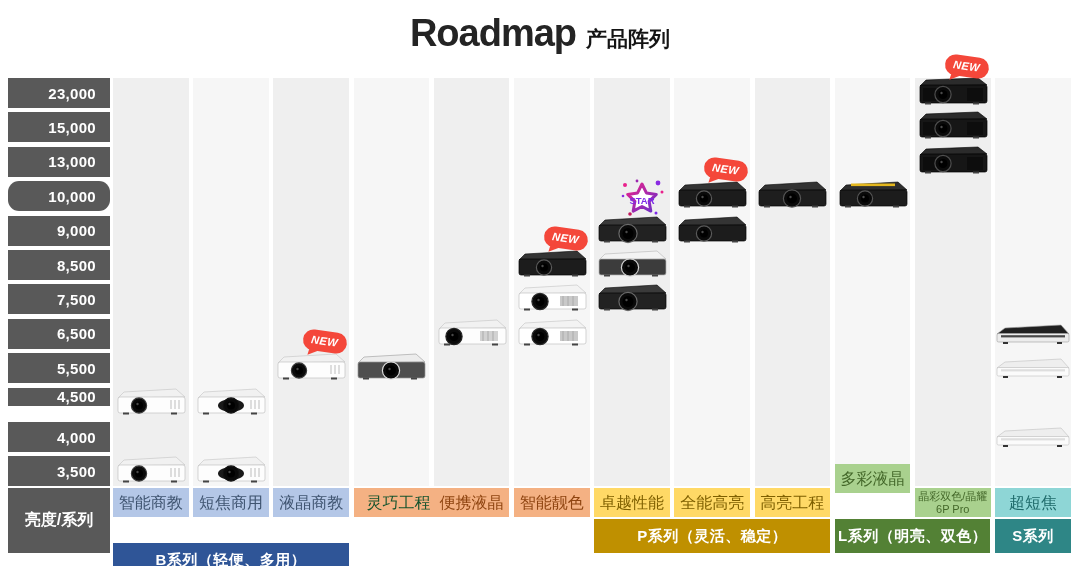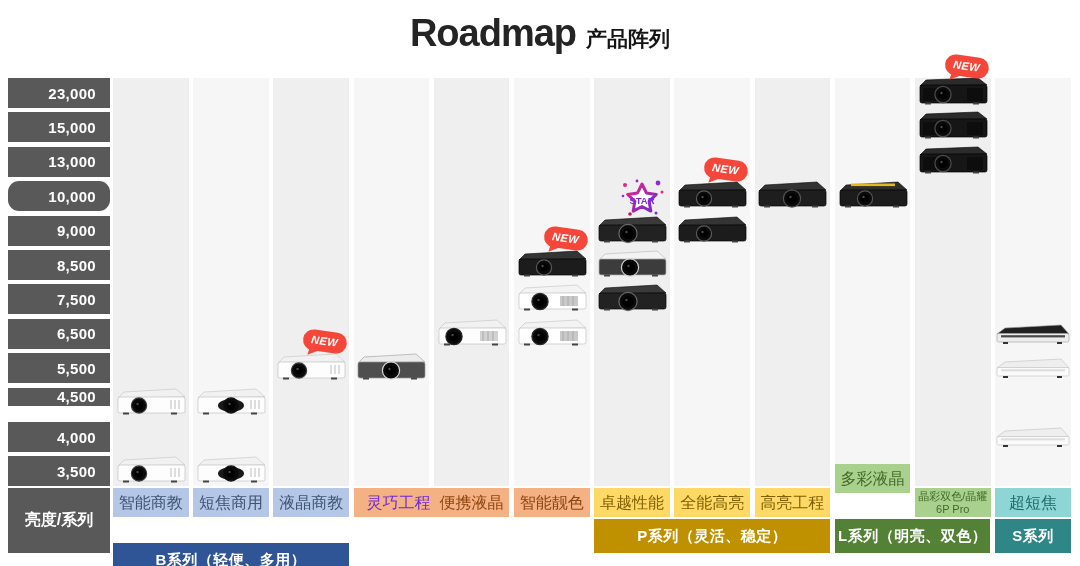--- a/index.html
+++ b/index.html
@@ -60,21 +60,21 @@
     <div class="axis-box" style="left: 8px; top: 387.6px; width: 102px; height: 18px;">4,500</div>
     <div class="axis-box" style="left: 8px; top: 422px; width: 102px; height: 30px;">4,000</div>
     <div class="axis-box" style="left: 8px; top: 456.4px; width: 102px; height: 30px;">3,500</div>
     <div class="stripe odd" style="left: 113px; width: 75.5px;"></div>
     <div class="col-label" style="left: 113px; top: 488px; width: 75.5px; height: 29px; background: rgb(180, 199, 231); color: rgb(63, 84, 112);">智能商教</div>
     <div class="stripe even" style="left: 193.2px; width: 75.5px;"></div>
     <div class="col-label" style="left: 193.2px; top: 488px; width: 75.5px; height: 29px; background: rgb(180, 199, 231); color: rgb(63, 84, 112);">短焦商用</div>
     <div class="stripe odd" style="left: 273.4px; width: 75.5px;"></div>
     <div class="col-label" style="left: 273.4px; top: 488px; width: 75.5px; height: 29px; background: rgb(180, 199, 231); color: rgb(63, 84, 112);">液晶商教</div>
     <div class="stripe even" style="left: 353.6px; width: 75.5px;"></div>
-    <div class="col-label" style="left: 353.6px; top: 488px; width: 90px; height: 29px; background: rgb(244, 177, 131); color: #6d28d9;">灵巧工程</div>
+    <div class="col-label" style="left: 353.6px; top: 488px; width: 90px; height: 29px; background: rgb(244, 177, 131); color: #14532d;">灵巧工程</div>
     <div class="stripe odd" style="left: 433.8px; width: 75.5px;"></div>
     <div class="col-label" style="left: 433.8px; top: 488px; width: 75.5px; height: 29px; background: rgb(244, 177, 131); color: rgb(143, 69, 17);">便携液晶</div>
     <div class="stripe even" style="left: 514px; width: 75.5px;"></div>
     <div class="col-label" style="left: 514px; top: 488px; width: 75.5px; height: 29px; background: rgb(244, 177, 131); color: rgb(143, 69, 17);">智能靓色</div>
     <div class="stripe odd" style="left: 594.2px; width: 75.5px;"></div>
     <div class="col-label" style="left: 594.2px; top: 488px; width: 75.5px; height: 29px; background: rgb(255, 217, 102); color: rgb(127, 96, 0);">卓越性能</div>
     <div class="stripe even" style="left: 674.4px; width: 75.5px;"></div>
     <div class="col-label" style="left: 674.4px; top: 488px; width: 75.5px; height: 29px; background: rgb(255, 217, 102); color: rgb(127, 96, 0);">全能高亮</div>
     <div class="stripe odd" style="left: 754.6px; width: 75.5px;"></div>
     <div class="col-label" style="left: 754.6px; top: 488px; width: 75.5px; height: 29px; background: rgb(255, 217, 102); color: rgb(127, 96, 0);">高亮工程</div>

